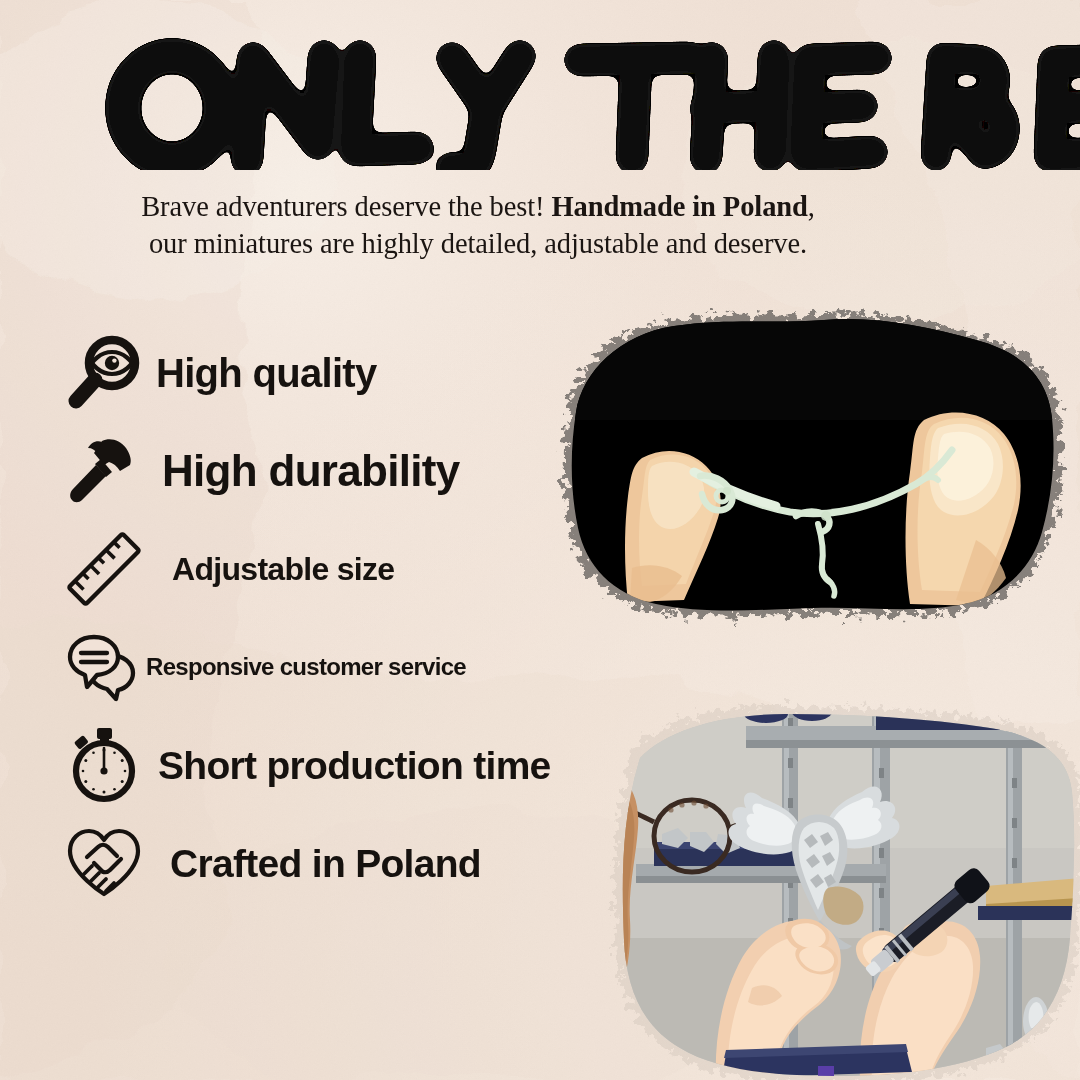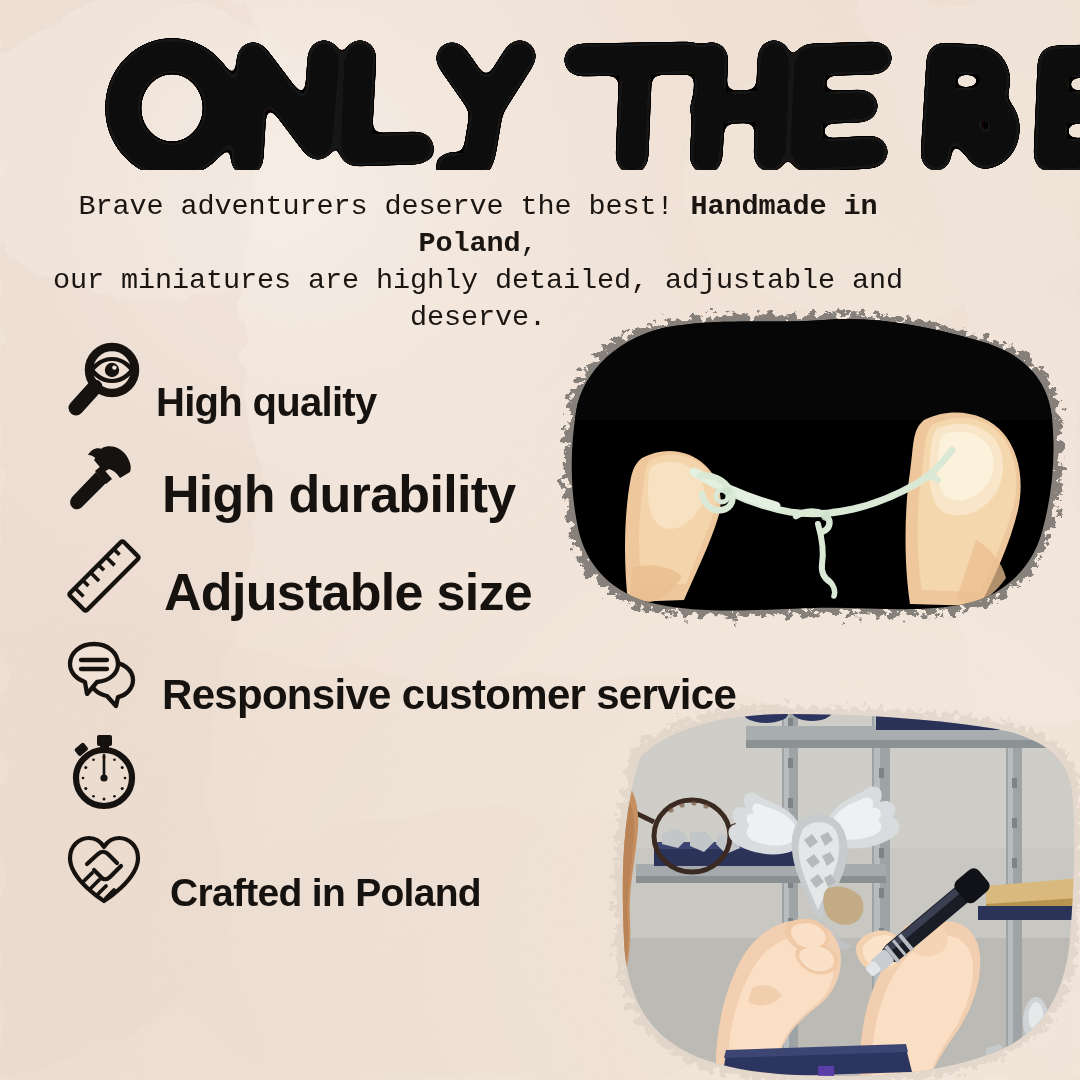--- a/index.html
+++ b/index.html
@@ -17,41 +17,41 @@
 
   
   #title-wrap{position:absolute;left:0;top:38px;width:1080px;height:132px}
   #title-svg{display:block;width:1080px;height:132px}
 
   
   #subtitle{
     position:absolute;left:0;top:188px;width:924px;
     text-align:center;color:#1b1512;
     font-size:28.5px;line-height:37px;letter-spacing:-0.1px;
-    font-family:Liberation Mono, monospace;
+    font-family:Liberation Serif, serif;
     padding-left:32px;
   }
   #subtitle b{font-weight:700}
 
   
   #features{position:absolute;left:62px;top:324px;width:780px}
-  .feature{position:relative;height:98px;display:flex;align-items:flex-end}
+  .feature{position:relative;height:98px;display:flex;align-items:center}
   .f-icon{width:84px;height:84px;flex:0 0 84px;display:flex;align-items:center;justify-content:center}
   .f-icon svg{display:block;overflow:visible}
   .f-label{
     color:#16120f;font-weight:700;
     font-size:39px;line-height:1;letter-spacing:-0.7px;
     white-space:nowrap;
     font-family:"Liberation Sans",sans-serif;
   }
   
   .feature.r1 .f-label{font-size:40px;margin-left:10px}
-  .feature.r2 .f-label{font-size:52px;margin-left:16px}
-  .feature.r3 .f-label{font-size:52px;margin-left:18px}
-  .feature.r4 .f-label{font-size:42px;margin-left:16px}
+  .feature.r2 .f-label{font-size:44px;margin-left:16px}
+  .feature.r3 .f-label{font-size:32px;margin-left:26px}
+  .feature.r4 .f-label{font-size:24px;margin-left:0}
   .feature.r5 .f-label{font-size:39px;margin-left:12px}
   .feature.r6 .f-label{font-size:39px;margin-left:24px}
 
   
   .photo{position:absolute;overflow:hidden}
   #photo-top{left:524px;top:300px;width:556px;height:330px}
   #photo-bottom{left:576px;top:688px;width:504px;height:392px}
   .photo svg{display:block;width:100%;height:100%}
 </style>
 </head>
@@ -245,20 +245,21 @@
             <circle cx="18.8" cy="55.5" r="1.5"></circle>
               <circle cx="16" cy="45" r="1.3"></circle>
             <circle cx="18.8" cy="34.5" r="1.5"></circle>
               <circle cx="26.5" cy="26.8" r="1.3"></circle>
           </g>
 
           <line x1="37" y1="45" x2="37" y2="22" stroke="#16120f" stroke-width="2.6" stroke-linecap="round"></line>
           <circle cx="37" cy="45" r="3.6" fill="#16120f"></circle>
         </svg>
       </span>
+      <span class="f-label">Short production time</span>
     </div>
 
     <div class="feature r6">
       <span class="f-icon">
         <svg width="80" height="74" viewBox="0 0 80 74">
           <g fill="none" stroke="#16120f" stroke-width="4.2" stroke-linejoin="round" stroke-linecap="round">
 
             <path d="M40,68 C40,68 6,47 6,25 C6,13 15,5 25,5 C32,5 37,9 40,14
                      C43,9 48,5 55,5 C65,5 74,13 74,25 C74,47 40,68 40,68 Z"></path>
 

